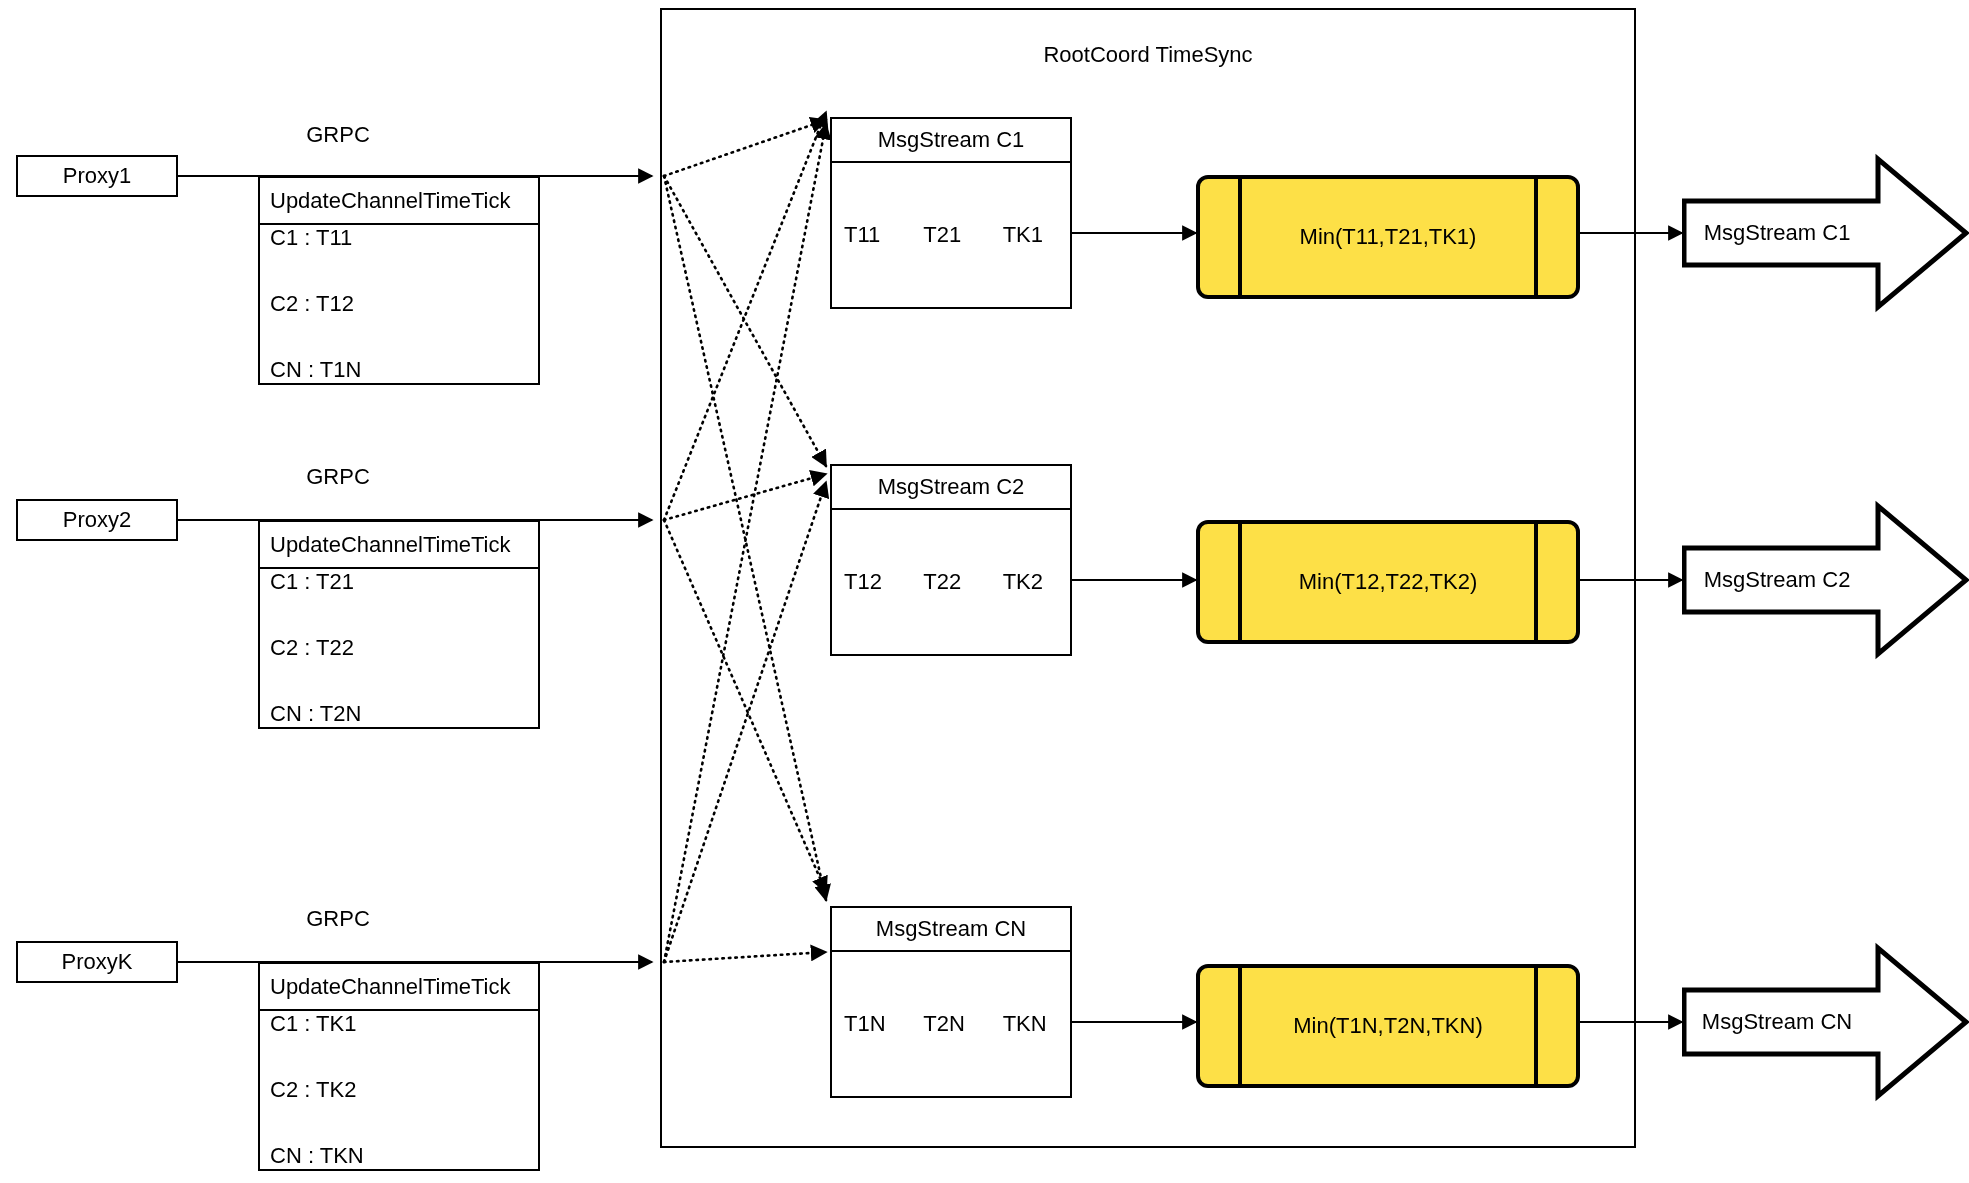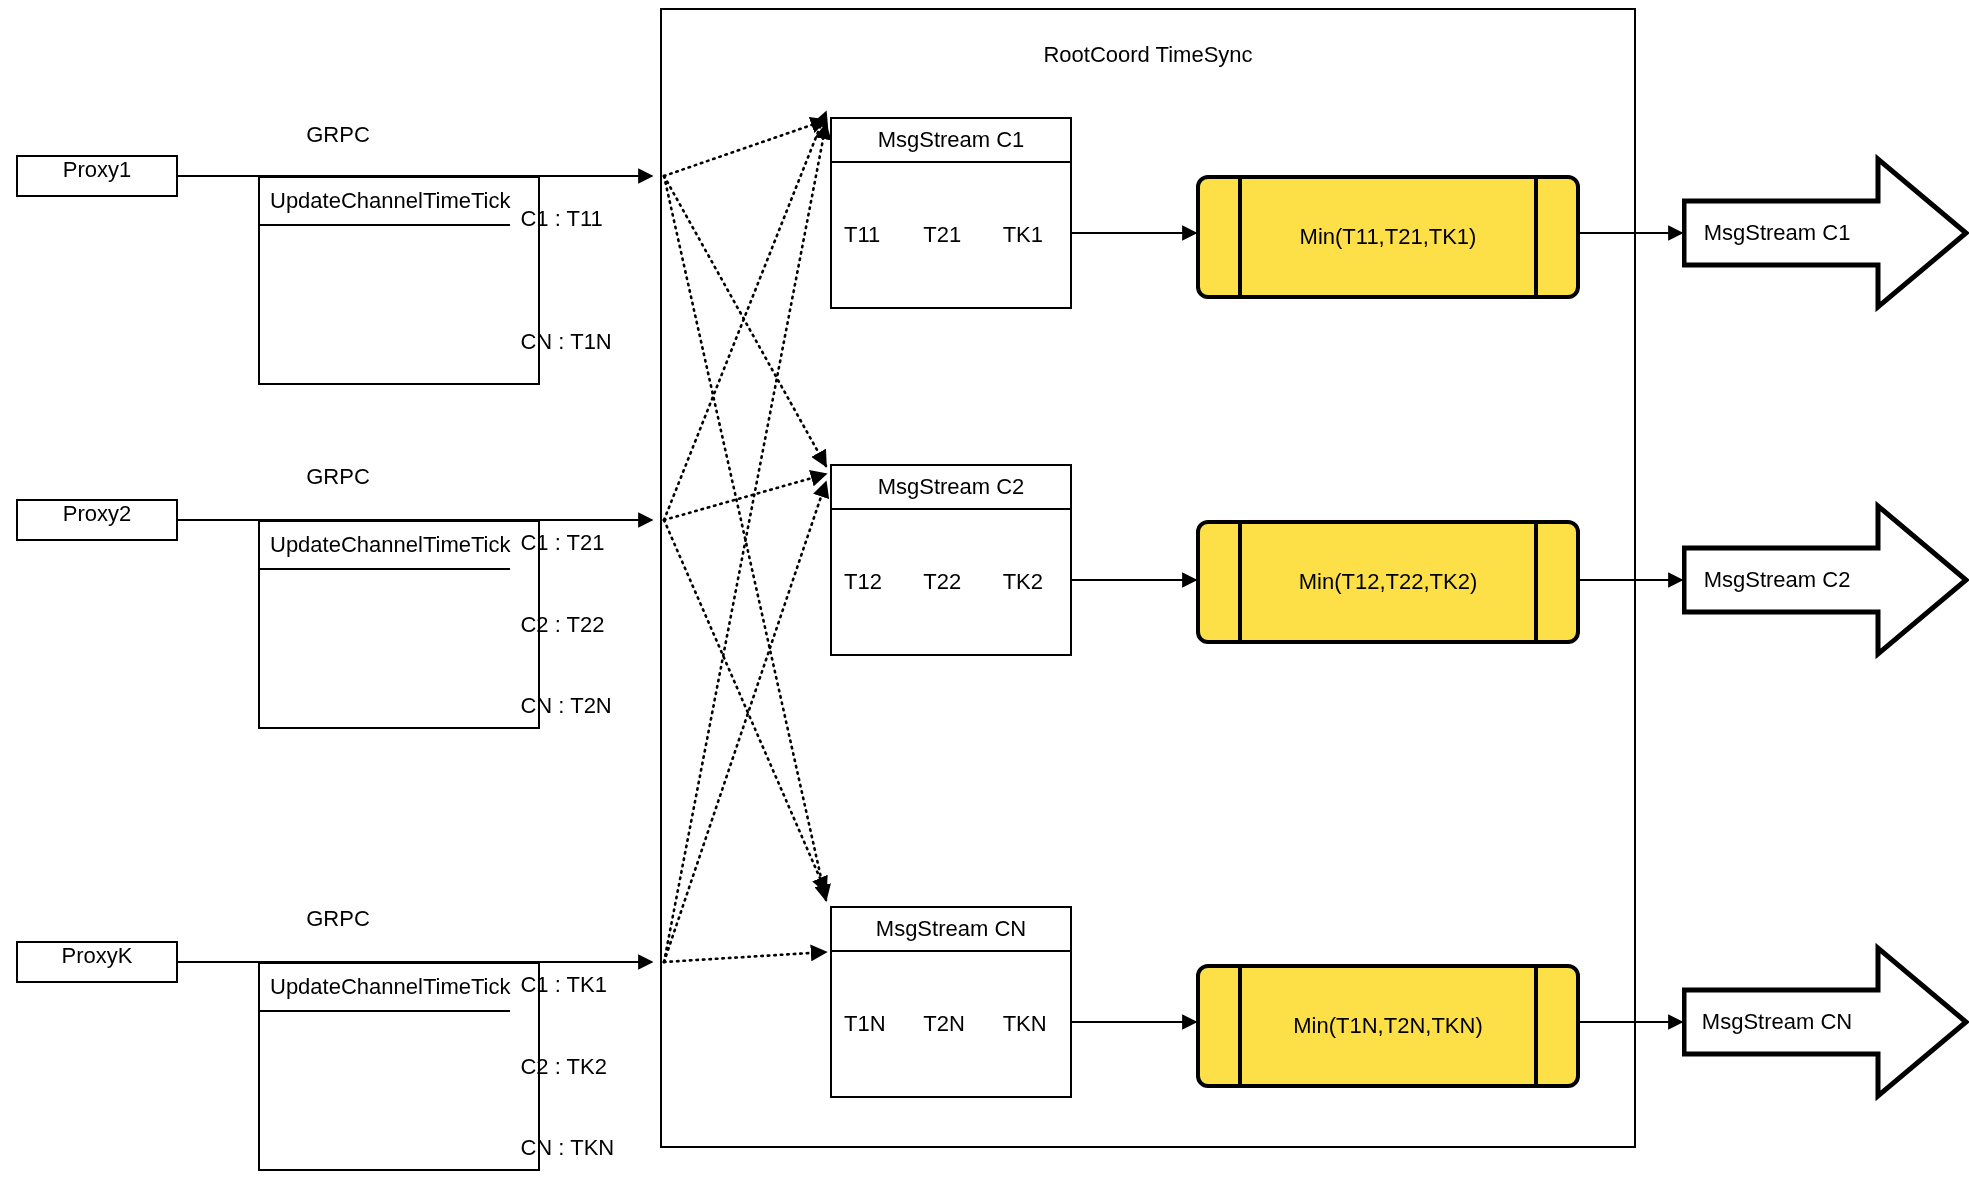--- a/index.html
+++ b/index.html
@@ -20,29 +20,29 @@
     text-align:center;
     font-size:22px;
     line-height:1;
     white-space:nowrap;
   }
 
   
   .proxy-box{
     border:2px solid #000;
     background:#fff;
-    display:flex;justify-content:center;
+    display:flex;align-items:center;justify-content:center;
     font-size:22px;
   }
 
   
   .uct{
     border:2px solid #000;
     background:#fff;
-    display:flex;flex-direction:row;
+    display:flex;flex-direction:column;
   }
   .uct-head{
     border-bottom:2px solid #000;
     display:flex;align-items:center;
     padding-left:10px;
     font-size:22px;
     height:46px;
     white-space:nowrap;
   }
   .uct-body{flex:1;display:flex;flex-direction:column;gap:40px;}
@@ -167,20 +167,21 @@
   <div class="container-title" style="left:660px;top:44px;width:976px;">RootCoord TimeSync</div>
 
   <div class="grpc-label" style="left:258px;top:122px;width:160px;">GRPC</div>
   <div class="abs proxy-box" style="left:16px;top:155px;width:162px;height:42px;">
     <span>Proxy1</span>
   </div>
   <div class="abs uct" style="left:258px;top:176px;width:282px;height:209px;">
     <div class="uct-head">UpdateChannelTimeTick</div>
     <div class="uct-body">
       <div class="uct-row">C1 :  T11</div>
+      <div class="uct-row">C2 :  T12</div>
       <div class="uct-row">CN : T1N</div>
     </div>
   </div>
 
   <div class="grpc-label" style="left:258px;top:464px;width:160px;">GRPC</div>
   <div class="abs proxy-box" style="left:16px;top:499px;width:162px;height:42px;">
     <span>Proxy2</span>
   </div>
   <div class="abs uct" style="left:258px;top:520px;width:282px;height:209px;">
     <div class="uct-head">UpdateChannelTimeTick</div>

